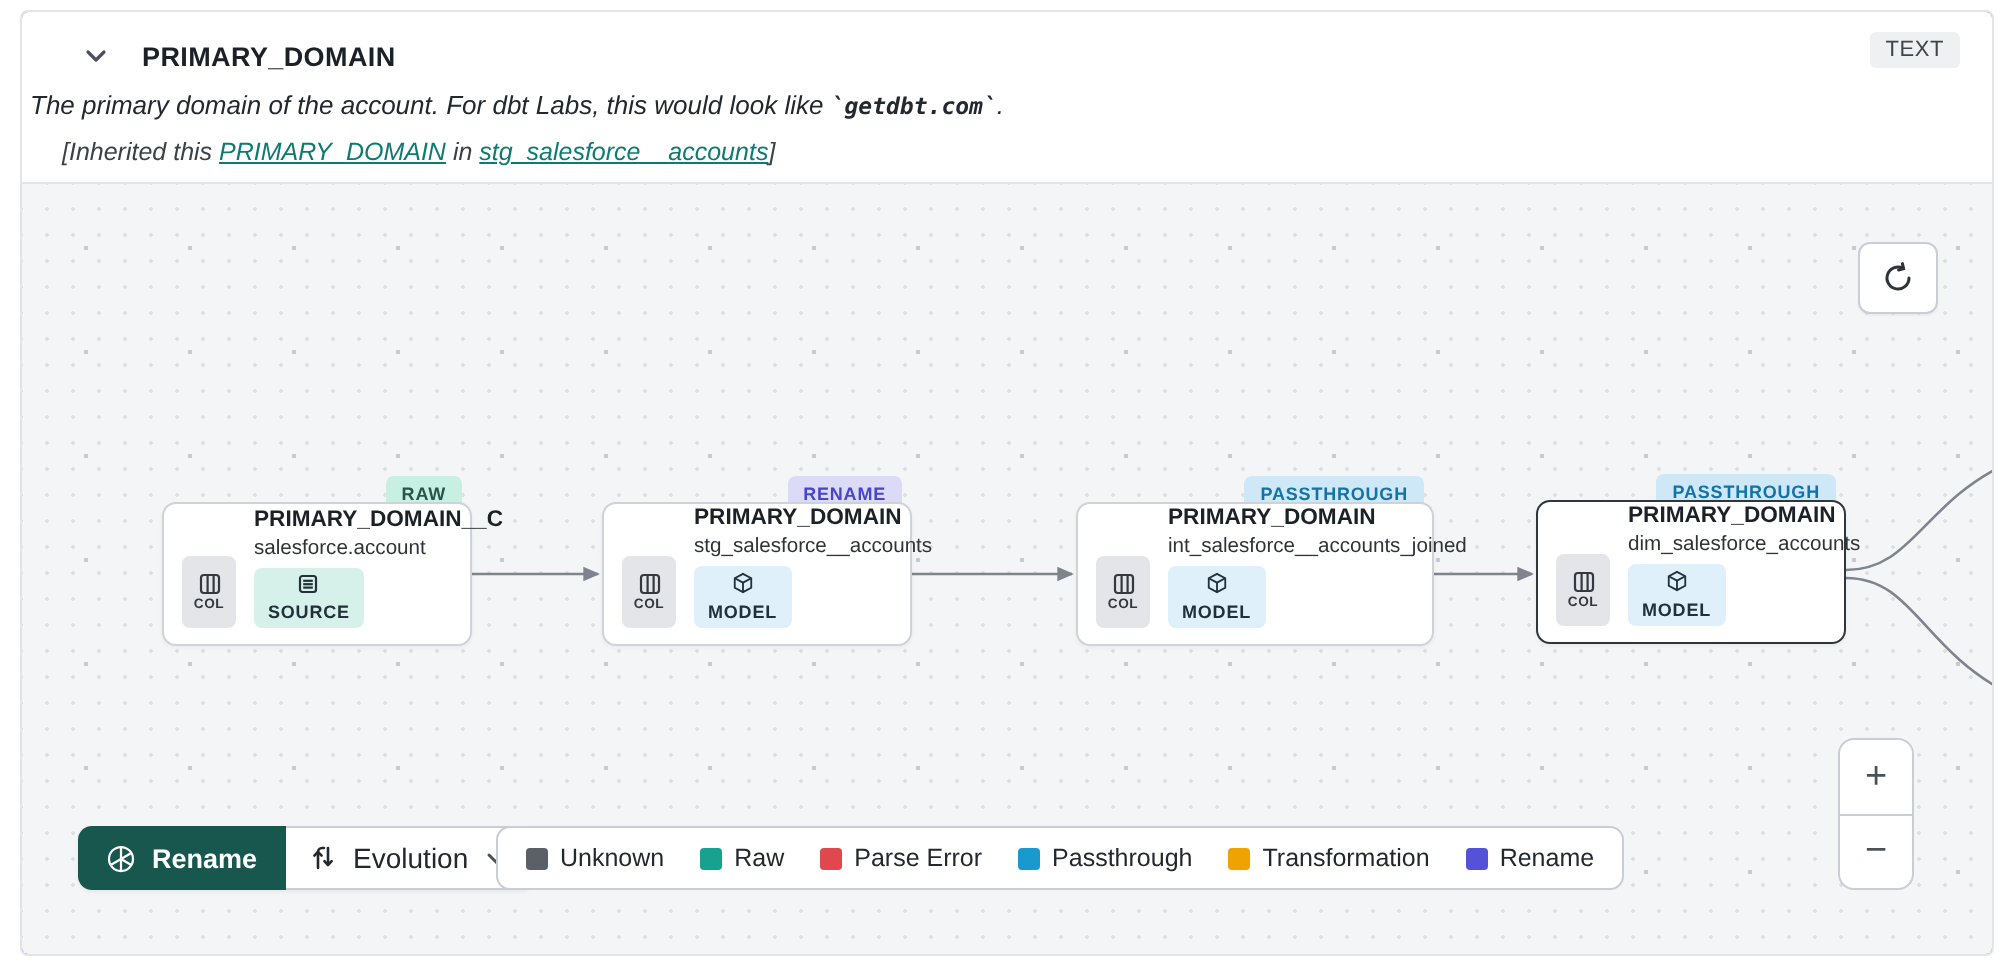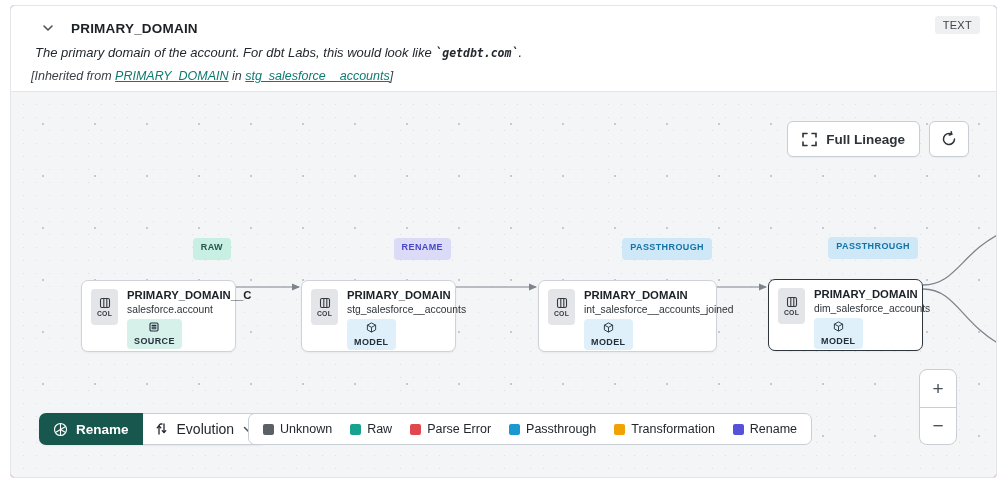--- a/index.html
+++ b/index.html
@@ -5,21 +5,21 @@
   * { margin:0; padding:0; box-sizing:border-box; }
   html,body { width:1008px; height:485px; background:#fff; font-family:"Liberation Sans", sans-serif; overflow:hidden; }
   .card { position:absolute; left:10px; top:5px; width:987px; height:473px; border:1px solid #E3E5E9; border-radius:4px; background:#a21caf; overflow:hidden; }
 
   
   .header { position:relative; height:86px; background:#fff; border-bottom:1px solid #E3E5E9; }
   .title-row { position:absolute; left:28px; top:13px; display:flex; align-items:center; gap:14px; }
   .chev-btn { width:18px; height:18px; display:flex; align-items:center; justify-content:center; cursor:pointer; color:#4A515A; }
   .col-title { font-size:13.5px; font-weight:700; color:#1C2127; letter-spacing:.2px; }
   .type-badge { position:absolute; right:16px; top:10px; background:#EEF0F2; color:#3E454D; font-size:11px; font-weight:400; padding:3px 8px; border-radius:3px; letter-spacing:.3px; }
-  .desc-row { position:absolute; left:24px; top:39px; font-size:13px; font-style:italic; color:#23282E; white-space:nowrap; }
+  .desc-row { position:absolute; left:4px; top:39px; font-size:13px; font-style:italic; color:#23282E; white-space:nowrap; }
   .desc-row code { font-family:"DejaVu Sans Mono", monospace; font-weight:700; font-style:italic; font-size:11.5px; }
   .inh-row { position:absolute; left:20px; top:63px; font-size:12.5px; font-style:italic; color:#3A4148; white-space:nowrap; }
   .inh-row a { color:#0E7A70; text-decoration:underline; cursor:pointer; }
 
   
   .canvas { position:relative; width:100%; height:386px; background:#F4F5F7;
     background-image:
       radial-gradient(#C6C9CF 1px, transparent 1.3px),
       radial-gradient(#DDDFE3 0.8px, transparent 1px);
     background-size: 52px 52px, 13px 13px;
@@ -32,21 +32,21 @@
   .btn { background:#fff; border:1px solid #C9CDD4; border-radius:6px; color:#2E3338; display:flex; align-items:center; gap:9px; cursor:pointer; box-shadow:0 1px 1px rgba(20,24,30,.04); }
   .full-lineage { padding:8px 14px; font-size:13.5px; font-weight:600; height:36px; }
   .icon-btn { width:40px; height:36px; justify-content:center; }
 
   
   .node { position:absolute; z-index:2; width:155px; height:72px; }
   .evo-badge { position:absolute; top:-13px; right:5px; z-index:1; font-size:9px; font-weight:700; letter-spacing:.4px; padding:4px 8px 8px; border-radius:4px; }
   .evo-raw { background:#C7F0E2; color:#27544B; }
   .evo-rename { background:#DBDBF8; color:#4845C8; }
   .evo-passthrough { background:#CEE8F7; color:#1473A6; }
-  .node-body { position:relative; z-index:2; width:100%; height:100%; background:#fff; border:1px solid #CFD3D9; border-radius:7px; display:flex; align-items:flex-start; padding:8px 26px 8px 9px; gap:9px; box-shadow:0 1px 2px rgba(20,24,30,.05); cursor:pointer;margin-top:29px; }
+  .node-body { position:relative; z-index:2; width:100%; height:100%; background:#fff; border:1px solid #CFD3D9; border-radius:7px; display:flex; align-items:flex-end; padding:8px 26px 8px 9px; gap:9px; box-shadow:0 1px 2px rgba(20,24,30,.05); cursor:pointer; }
   .node.selected .node-body { border:1.6px solid #2F363D; }
   .col-chip { flex:0 0 auto; width:27px; height:36px; background:#E3E5E9; border-radius:4px; display:flex; flex-direction:column; align-items:center; justify-content:center; gap:1px; color:#33393F; }
   .col-chip .col-txt { font-size:6.8px; font-weight:700; letter-spacing:.3px; }
   .node-main { display:flex; flex-direction:column; gap:3px; min-width:0; }
   .node-title { font-size:11.3px; font-weight:700; color:#1C2127; white-space:nowrap; }
   .node-sub { font-size:10.3px; color:#2E3338; white-space:nowrap; }
   .res-badge { align-self:flex-start; display:flex; align-items:center; gap:4px; font-size:9px; font-weight:700; letter-spacing:.4px; color:#22303C; padding:3px 7px; border-radius:4px; margin-top:1px;flex-direction:column; }
   .res-source { background:#D6F1EA; }
   .res-model { background:#DFF0FA; }
   .node.wide { width:179px; }
@@ -77,50 +77,39 @@
     <div class="title-row">
       <span class="chev-btn">
         <svg width="12" height="8" viewBox="0 0 12 8">
             <polyline points="2,2 6,6 10,2" fill="none" stroke="currentColor" stroke-width="1.6" stroke-linecap="round" stroke-linejoin="round"></polyline>
           </svg>
       </span>
       <span class="col-title">PRIMARY_DOMAIN</span>
     </div>
     <span class="type-badge">TEXT</span>
     <div class="desc-row"><span>The primary domain of the account. For dbt Labs, this would look like </span><code>`getdbt.com`</code><span>.</span></div>
-    <div class="inh-row"><span>[Inherited from </span><a>PRIMARY_DOMAIN</a><span> in </span><a>stg_salesforce__accounts</a><span>]</span></div>
+    <div class="inh-row"><span>[Inherited this </span><a>PRIMARY_DOMAIN</a><span> in </span><a>stg_salesforce__accounts</a><span>]</span></div>
   </div>
 
   <div class="canvas">
 
     <svg class="edges" viewBox="0 0 987 386">
       <defs>
         <marker id="arrow" viewBox="0 0 8 8" refX="7" refY="4" markerWidth="7" markerHeight="7" orient="auto">
           <path d="M0,0.5 L8,4 L0,7.5 Z" fill="#7E848D"></path>
         </marker>
       </defs>
       <line x1="225" y1="195" x2="288" y2="195" stroke="#7E848D" stroke-width="1.2" marker-end="url(#arrow)"></line>
       <line x1="445" y1="195" x2="525" y2="195" stroke="#7E848D" stroke-width="1.2" marker-end="url(#arrow)"></line>
       <line x1="706" y1="195" x2="755" y2="195" stroke="#7E848D" stroke-width="1.2" marker-end="url(#arrow)"></line>
       <path d="M 912 193 C 945 193, 950 160, 992 140" fill="none" stroke="#7E848D" stroke-width="1.3"></path>
       <path d="M 912 197 C 945 197, 950 232, 992 254" fill="none" stroke="#7E848D" stroke-width="1.3"></path>
     </svg>
 
     <div class="canvas-btns">
-      <div class="btn full-lineage">
-        <span>
-          <svg width="15" height="15" viewBox="0 0 15 15" fill="none" stroke="#2E3338" stroke-width="1.6" stroke-linecap="round">
-            <path d="M1 5 V1.5 H5"></path>
-              <path d="M10 1.5 H14 V5"></path>
-              <path d="M14 10 V13.5 H10"></path>
-              <path d="M5 13.5 H1 V10"></path>
-          </svg>
-        </span>
-        <span>Full Lineage</span>
-      </div>
       <div class="btn icon-btn">
         <svg width="16" height="16" viewBox="0 0 16 16" fill="none" stroke="#2E3338" stroke-width="1.5" stroke-linecap="round">
           <path d="M13.5 8 A5.5 5.5 0 1 1 10.5 3.1"></path>
           <polyline points="10.2,0.8 10.8,3.3 8.3,4" fill="none"></polyline>
         </svg>
       </div>
     </div>
 
     <div class="node" style="left:70px; top:159px;">
       <span class="evo-badge evo-raw">RAW</span>

